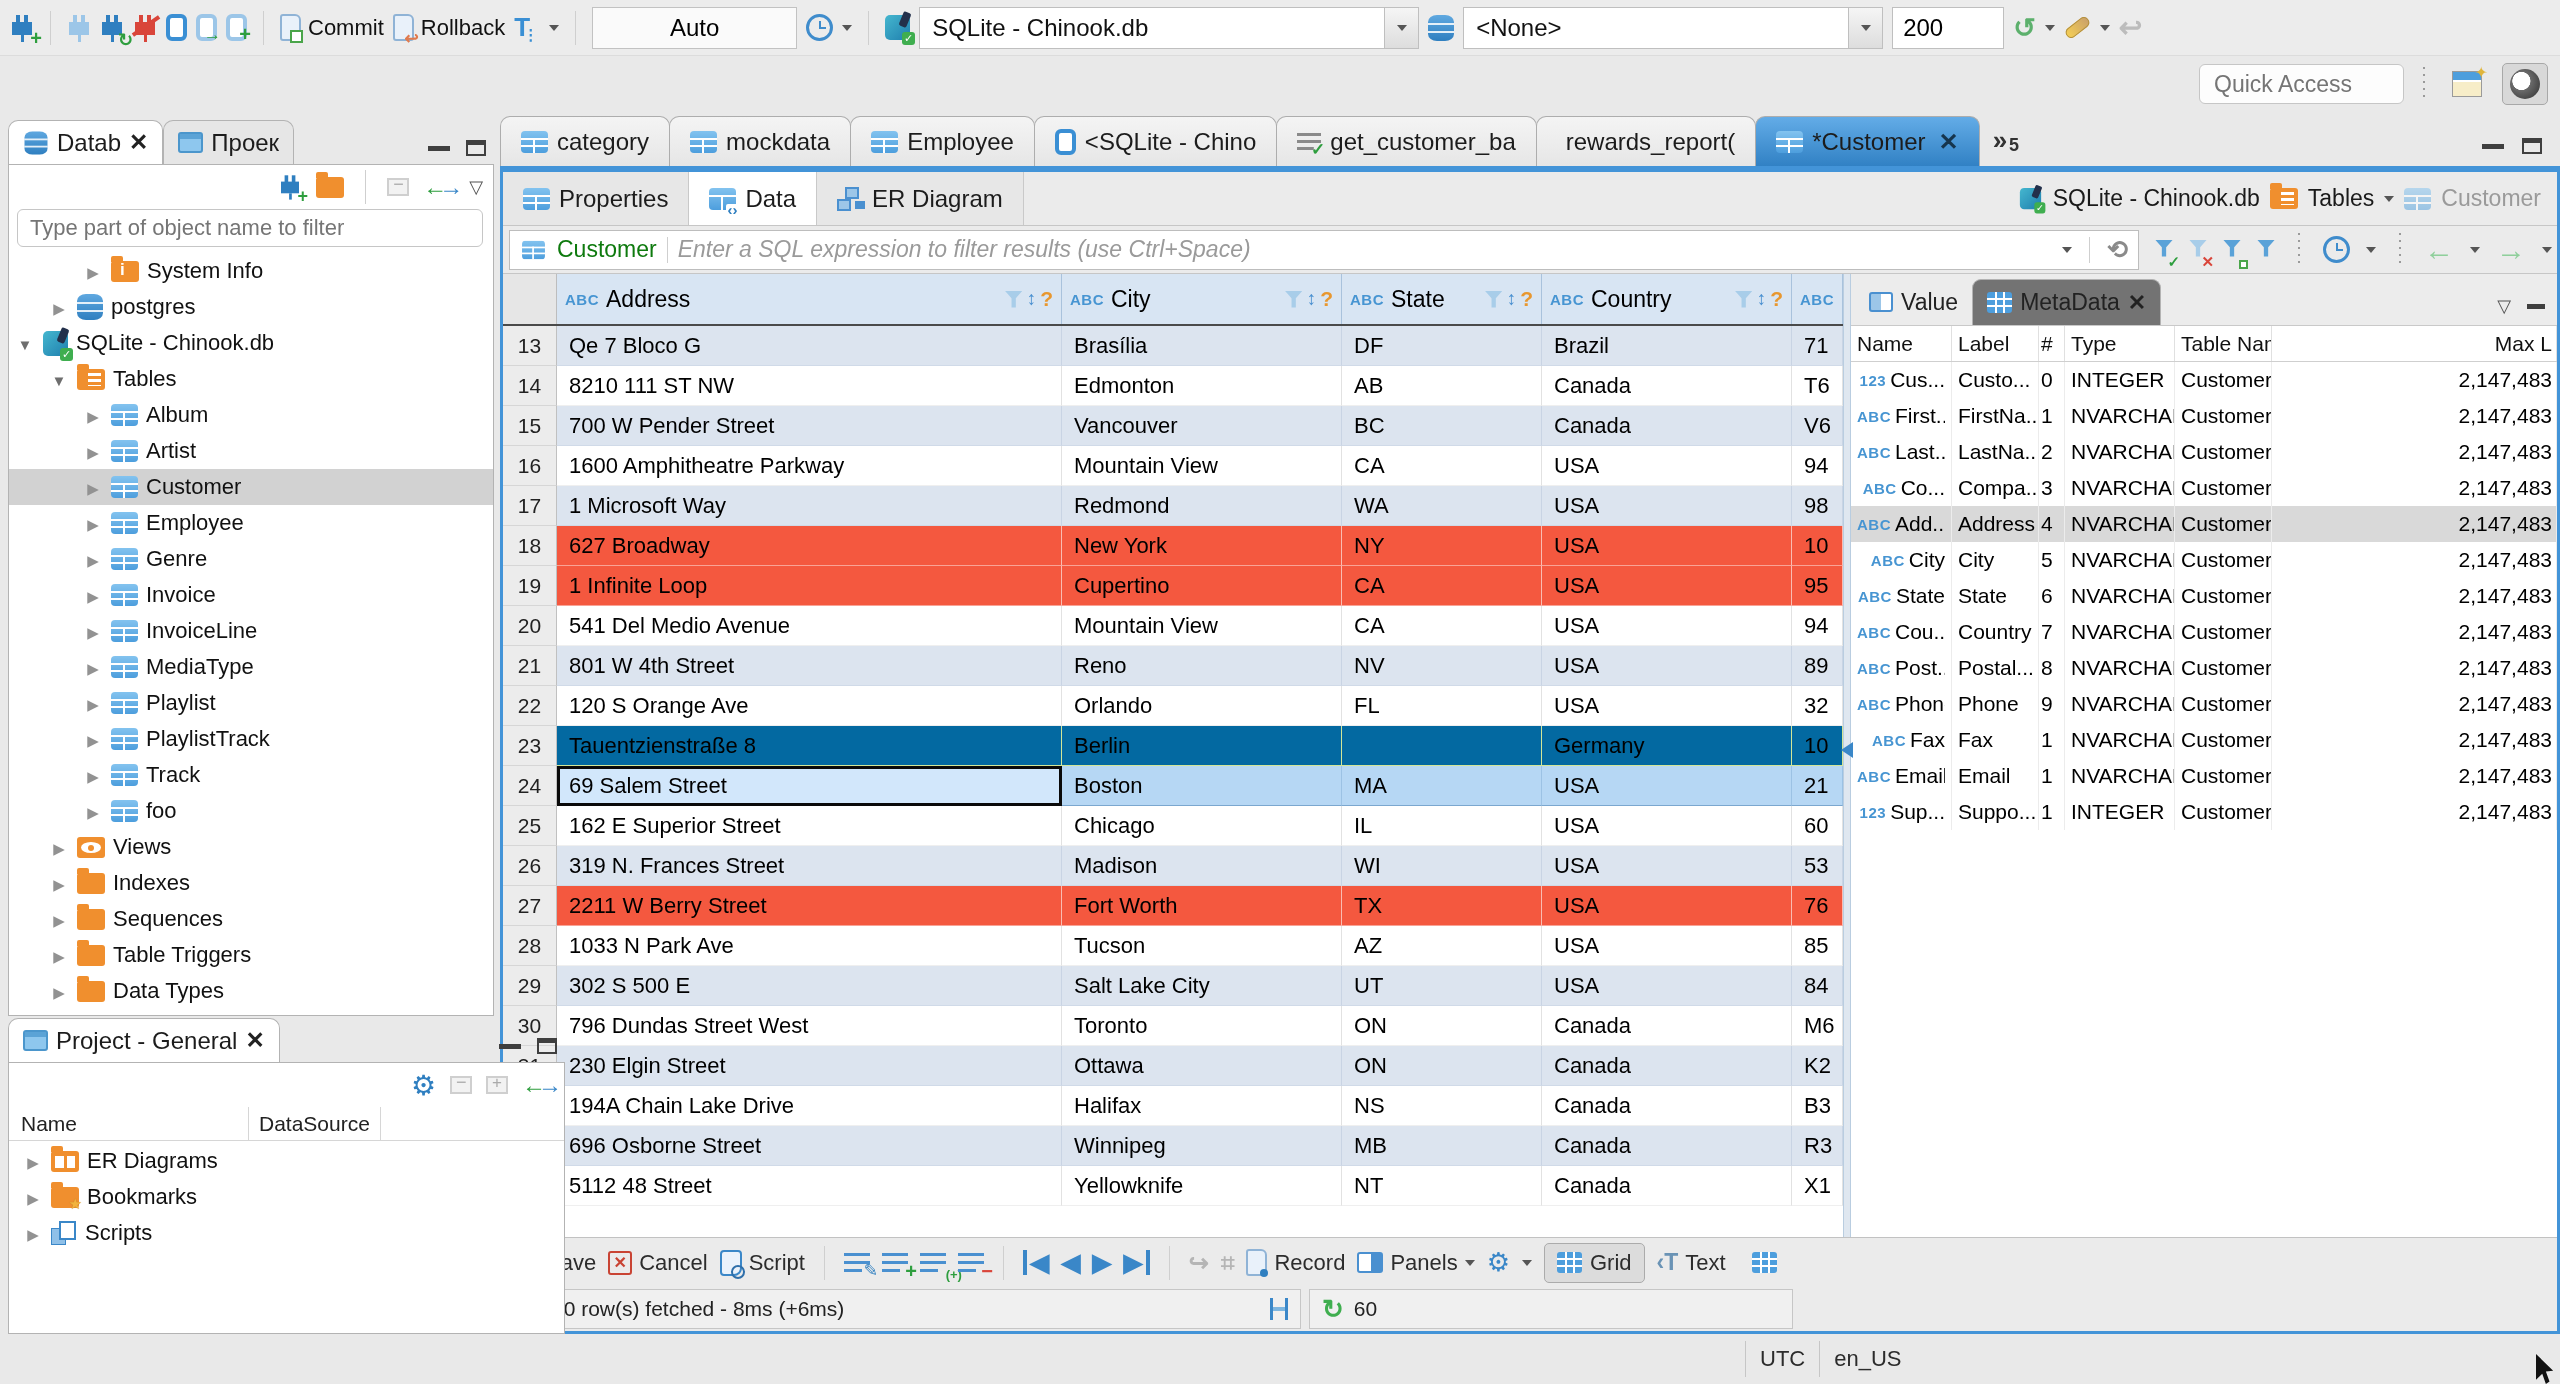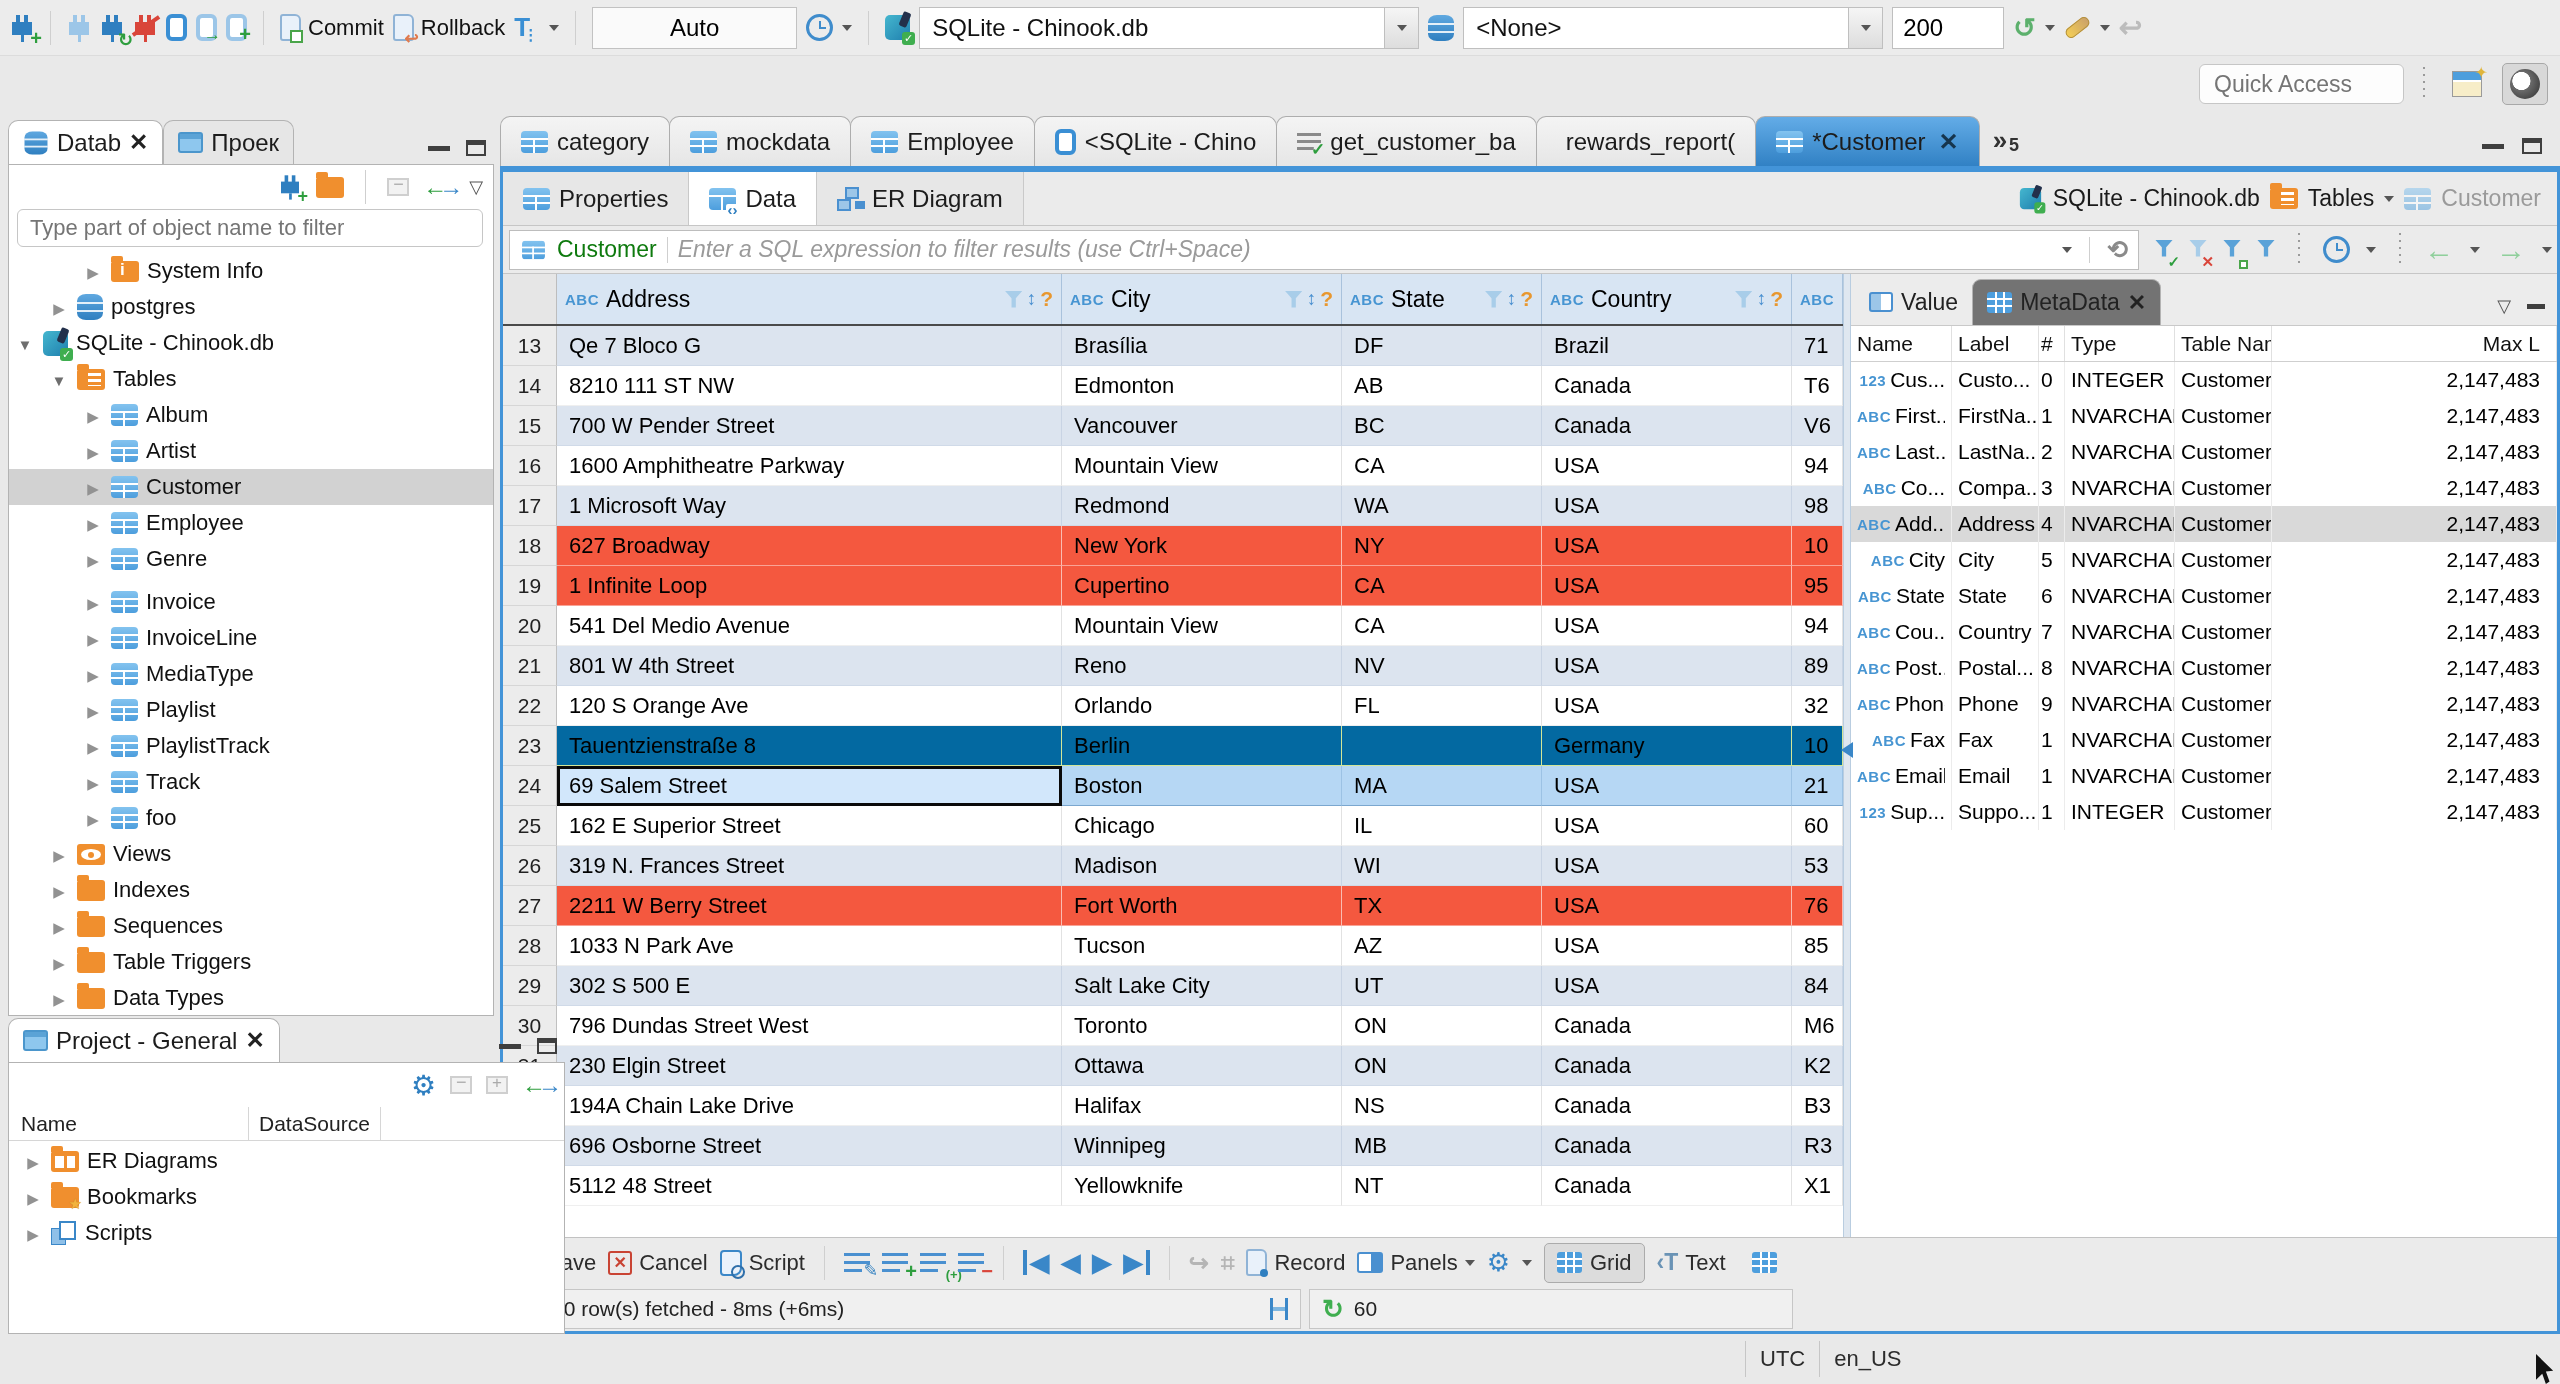--- a/index.html
+++ b/index.html
@@ -176,21 +176,21 @@
   .ptab{display:flex;align-items:center;gap:8px;height:46px;padding:0 14px;font-size:23px;color:#222;white-space:nowrap}
   .ptab.active{background:#737373;border:1px solid #b3b3b3;border-bottom:none;border-radius:9px 9px 0 0}
   .ptab .close{font-size:22px;font-weight:bold;color:#222}
   .icon-value{width:24px;height:20px;border:2px solid #4a90d0;border-radius:3px;background:linear-gradient(#9cc6e8,#9cc6e8) 0 0/10px 100% no-repeat,#fff}
   .ptab-right{margin-left:auto;display:flex;align-items:center;gap:16px;padding:0 12px 8px 0}
   .tri-open{color:#555;font-size:18px}
   .mhead{height:36px;display:flex;align-items:center;border-bottom:1px solid #cfcfcf;font-size:21px;color:#111;flex:0 0 auto}
   .mc{padding:0 6px;white-space:nowrap;overflow:hidden;flex:0 0 auto}
   .mc-name{width:101px;display:flex;align-items:center;justify-content:flex-end;gap:4px}
   .mc-label{width:87px}.mc-num{width:26px;padding:0 2px}.mc-type{width:110px}.mc-table{width:97px}
-  .mc-max{flex:1;text-align:center;padding-right:16px}
+  .mc-max{flex:1;text-align:center;padding-right:4px}
   .mhead .mc{border-right:1px solid #e0e0e0;height:100%;display:flex;align-items:center}
   .mhead .mc-name{justify-content:flex-start}
   .mhead .mc-max{justify-content:flex-end}
   .mrow{height:36px;display:flex;align-items:center;font-size:21px;color:#000}
   .mrow.selected{background:#d9d9d9}
   .mrow .mc{border-right:1px solid #ececec;height:100%;display:flex;align-items:center}
   .mrow .mc-max{justify-content:flex-end}
   .mtxt{white-space:nowrap;overflow:hidden}
 
   
@@ -961,21 +961,21 @@
           <div class="trow x-collapsed" style="padding-left: 74px;">
             <span class="expander"></span>
             <span class="gico i-table"></span>
             <span class="tlabel">Employee</span>
           </div>
           <div class="trow x-collapsed" style="padding-left: 74px;">
             <span class="expander"></span>
             <span class="gico i-table"></span>
             <span class="tlabel">Genre</span>
           </div>
-          <div class="trow x-collapsed" style="padding-left: 74px; margin-top: 7px;">
+          <div class="trow x-collapsed" style="padding-left: 74px;">
             <span class="expander"></span>
             <span class="gico i-table"></span>
             <span class="tlabel">Invoice</span>
           </div>
           <div class="trow x-collapsed" style="padding-left: 74px;">
             <span class="expander"></span>
             <span class="gico i-table"></span>
             <span class="tlabel">InvoiceLine</span>
           </div>
           <div class="trow x-collapsed" style="padding-left: 74px;">

